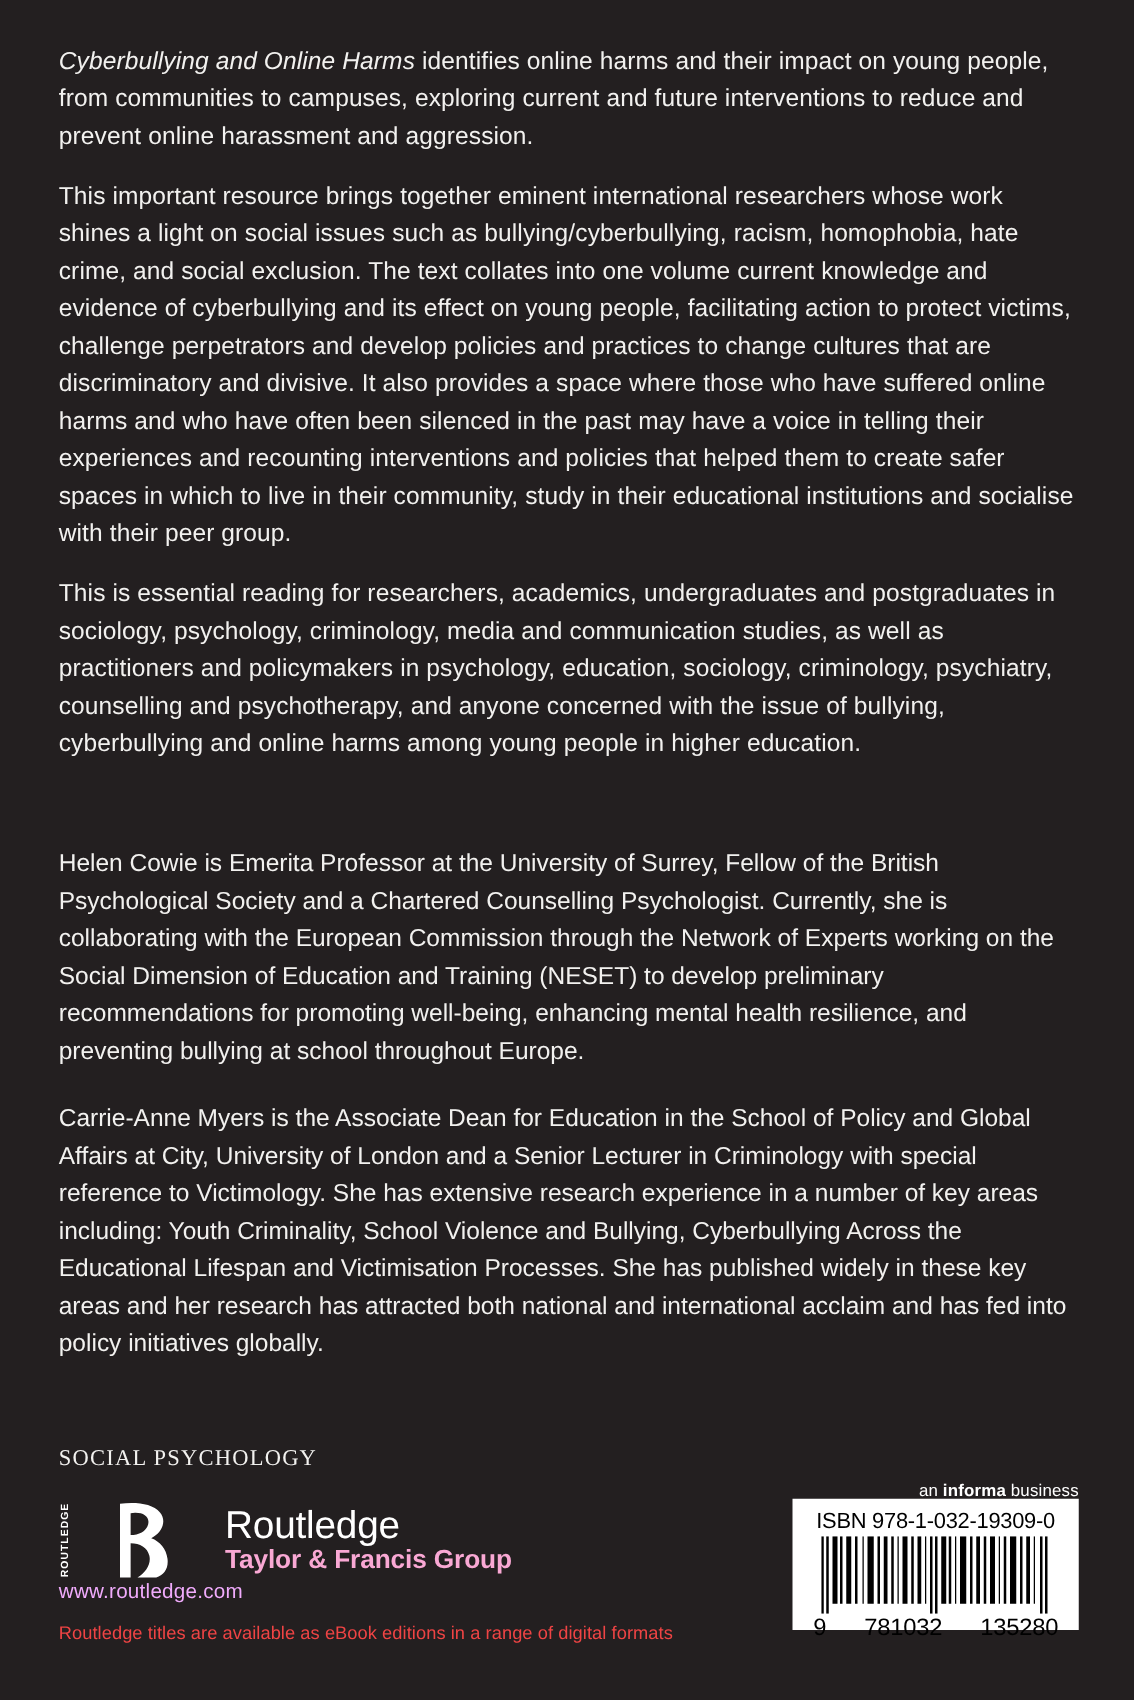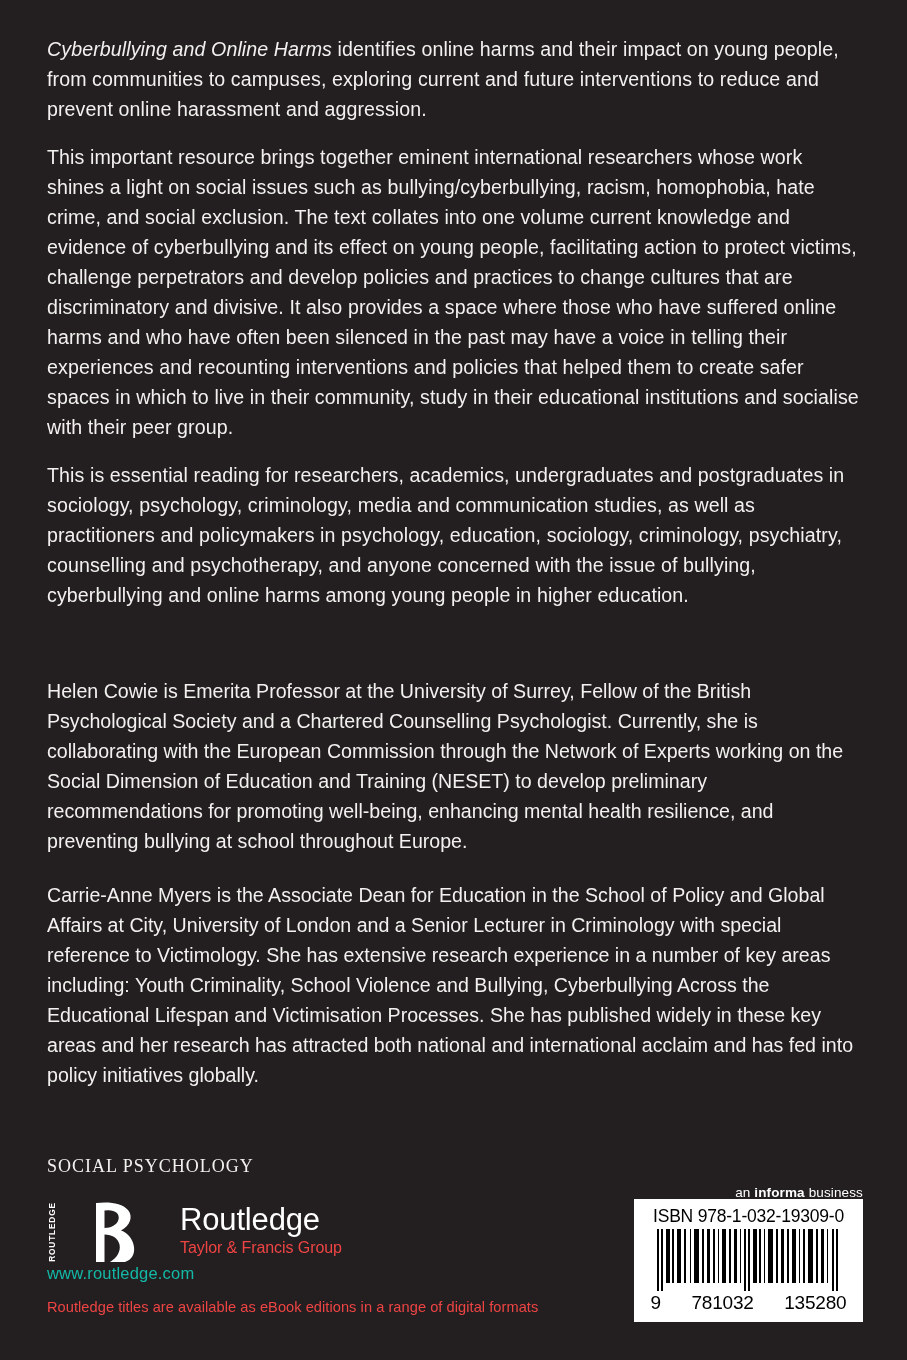--- a/index.html
+++ b/index.html
@@ -111,32 +111,32 @@
     padding-top: 2px;
   }
   .logo-words .rt-name {
     color: #ffffff;
     font-size: 31px;
     line-height: 34px;
     font-weight: 400;
     letter-spacing: -0.005em;
   }
   .logo-words .rt-sub {
-    color: #ef4444;
-    font-size: 16px;
+    color: #f9a8d4;
+    font-size: 21px;
     line-height: 20px;
-    font-weight: 400;
+    font-weight: 700;
     letter-spacing: -0.005em;
     margin-top: 1px;
   }
   .website {
     position: absolute;
     left: 47px;
     top: 1264px;
-    color: #14b8a6;
+    color: #f0abfc;
     font-size: 16.5px;
     letter-spacing: 0.012em;
   }
   .ebook-note {
     position: absolute;
     left: 47px;
     top: 1299px;
     color: #ef4444;
     font-size: 14.6px;
     letter-spacing: 0.004em;
@@ -153,21 +153,21 @@
     text-align: right;
     white-space: nowrap;
   }
   .informa b { font-weight: 700; text-align: right; }
 
   .barcode-box {
     position: absolute;
     left: 634px;
     top: 1199px;
     width: 229px;
-    height: 123px;
+    height: 105px;
     background: #ffffff;
     box-sizing: border-box;
     padding: 6px 10px 5px 10px;
     display: flex;
     flex-direction: column;
     align-items: center;
   }
   .isbn-line {
     color: #000000;
     font-size: 17.5px;

